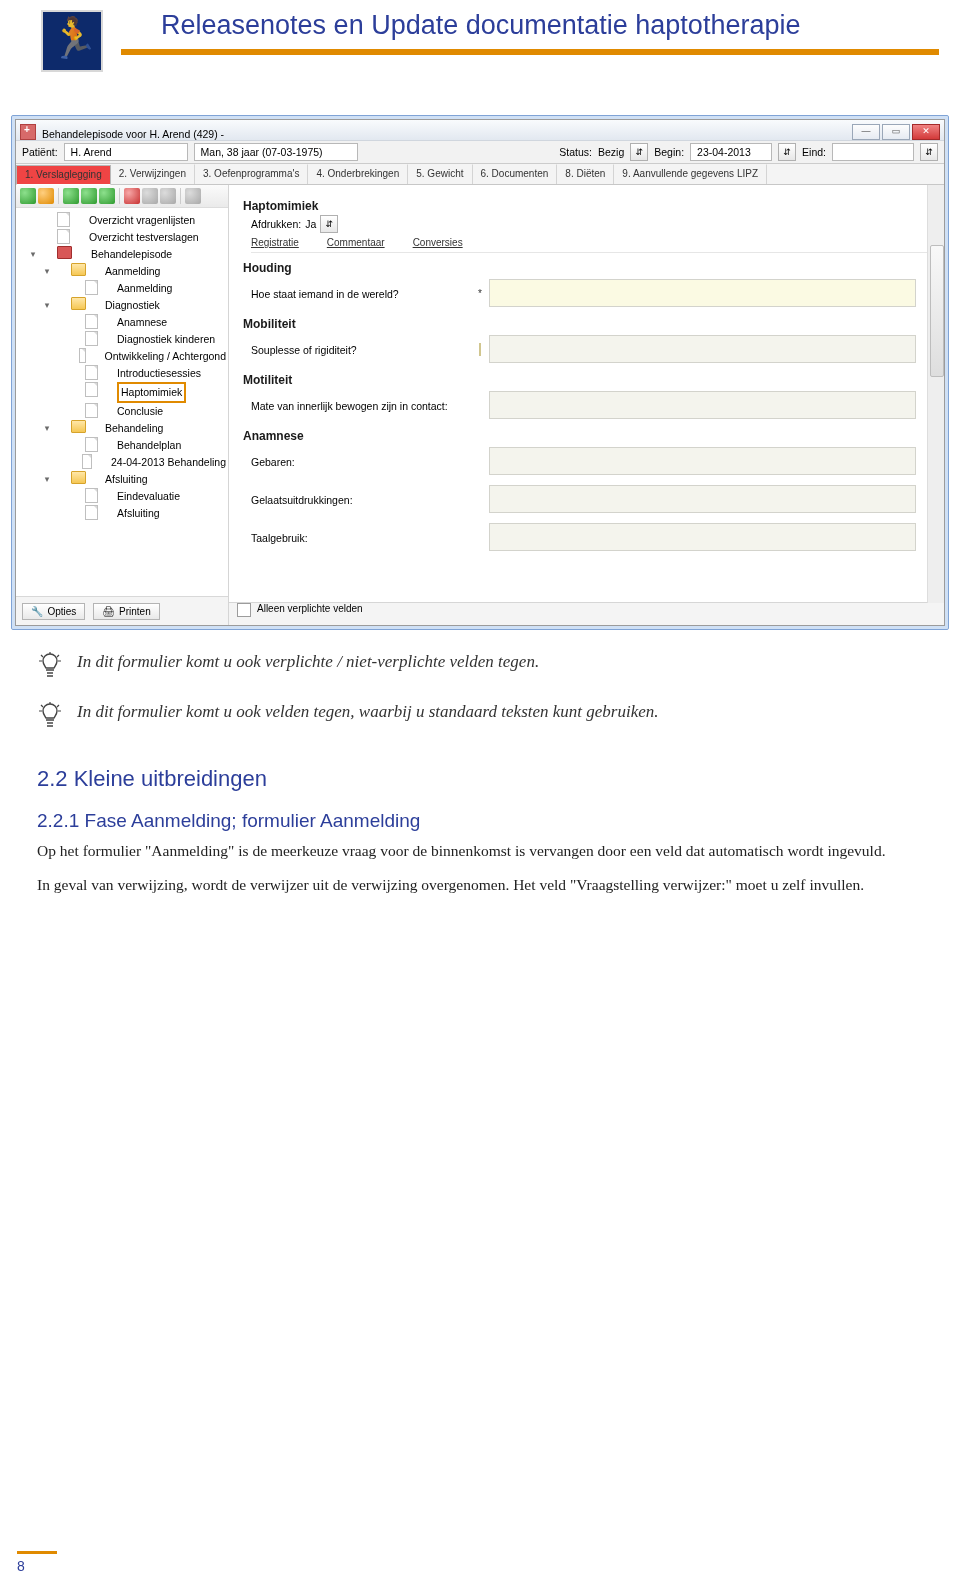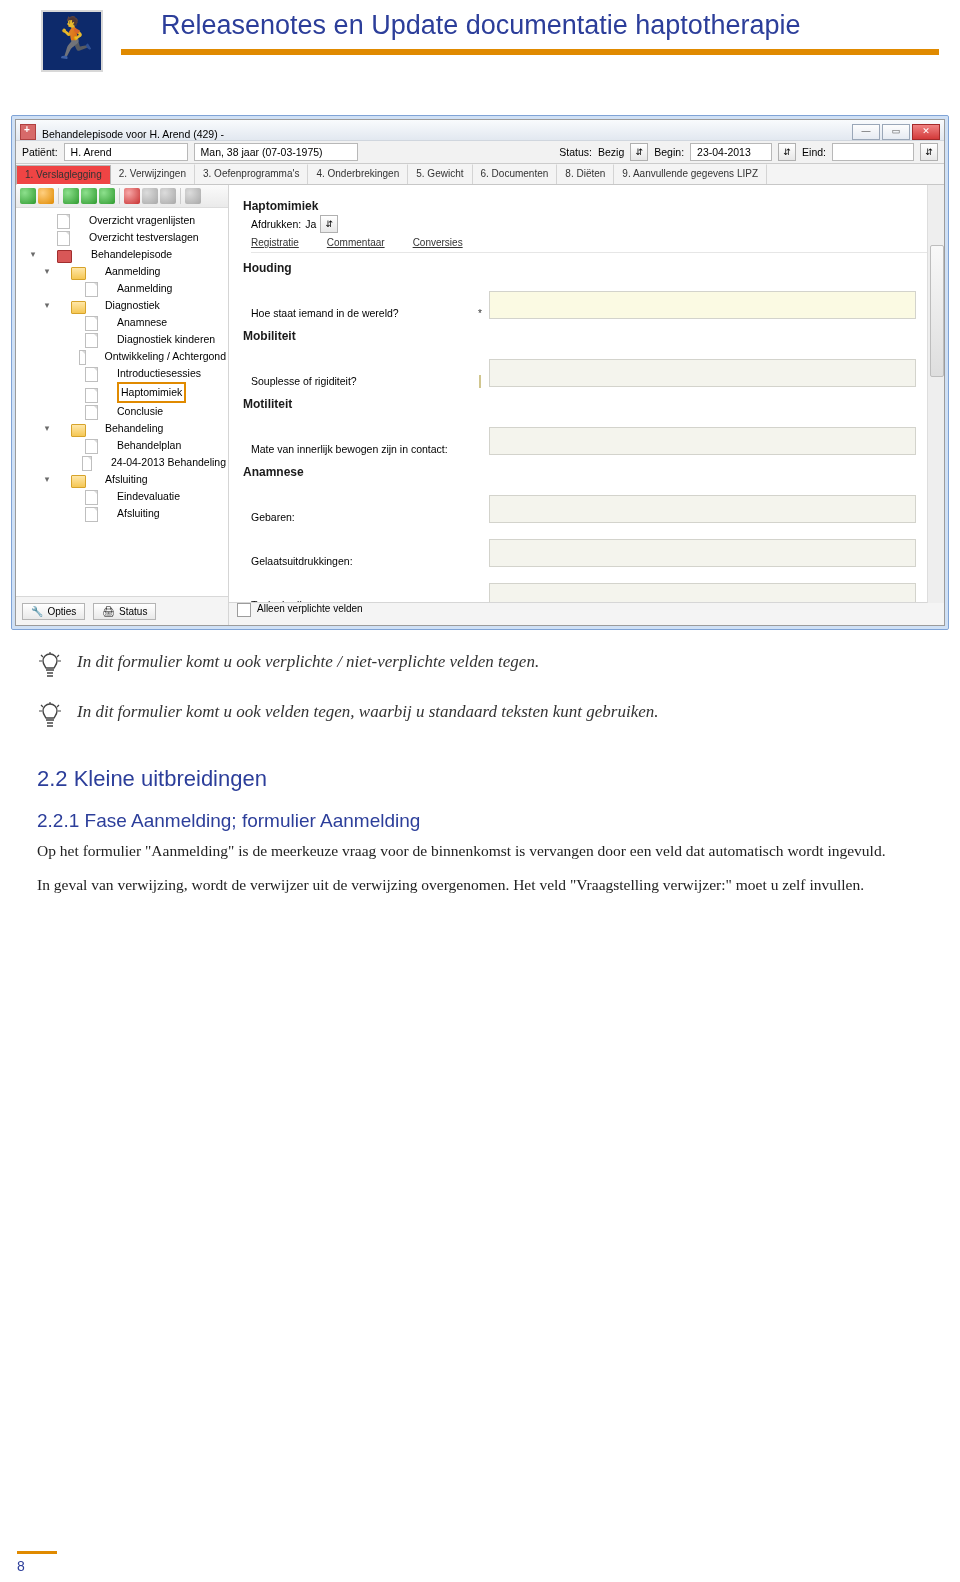--- a/index.html
+++ b/index.html
@@ -32,42 +32,42 @@
   .win-body{display:flex;height:440px;background:#fff}
   .side{width:212px;border-right:1px solid #d5d5d5;display:flex;flex-direction:column}
   .toolbar{height:22px;border-bottom:1px solid #dcdcdc;background:linear-gradient(#fbfbfb,#eaeaea);display:flex;align-items:center;padding:0 4px;gap:2px}
   .tico{width:16px;height:16px;display:inline-block;border-radius:2px}
   .tg-green{background:radial-gradient(circle at 30% 30%,#8de08d,#2e9a2e)}
   .tg-orange{background:radial-gradient(circle at 30% 30%,#ffcf80,#e08a00)}
   .tg-gray{background:radial-gradient(circle at 30% 30%,#dcdcdc,#a8a8a8)}
   .tg-red{background:radial-gradient(circle at 30% 30%,#f7a7a7,#c73030)}
   .toolbar .sep{width:1px;height:16px;background:#ccc;margin:0 2px}
   .tree{flex:1;overflow:auto;padding:4px 2px 4px 4px;font-size:10.5px;line-height:17px}
-  .tnode{display:flex;align-items:flex-end;gap:19px;white-space:nowrap}
+  .tnode{display:flex;align-items:flex-start;gap:19px;white-space:nowrap}
   .twist{width:10px;text-align:center;color:#6b6b6b;font-size:9px}
   .folder{width:13px;height:11px;background:#fbd77a;border:1px solid #d6a32b;border-radius:1px}
   .folder.open{background:linear-gradient(#ffe7a8,#f5c754)}
   .folder.red{background:#d85757;border-color:#a12e2e}
   .doc-ico{width:11px;height:13px;background:#fff;border:1px solid #bfbfbf;position:relative}
   .doc-ico::after{content:"";position:absolute;right:0;top:0;border-left:3px solid #fff;border-top:3px solid #d9d9d9}
   .node-l1{padding-left:8px}
   .node-l2{padding-left:22px}
   .node-l3{padding-left:36px}
   .hl{border:2px solid #e08a00;padding:0 2px;display:inline-block}
   .side-bottom{height:28px;border-top:1px solid #d8d8d8;background:#f4f4f4;display:flex;align-items:center;gap:8px;padding:0 6px}
   .btn3d{border:1px solid #b4b4b4;background:linear-gradient(#fff,#e9e9e9);padding:2px 8px;font-size:10px;display:inline-flex;align-items:center;gap:4px}
   
   .content{flex:1;padding:8px 10px 8px 14px;position:relative;overflow:hidden}
   .content .vscroll{position:absolute;top:0;right:0;bottom:22px;width:16px;background:#eee;border-left:1px solid #ddd}
   .vthumb{position:absolute;left:2px;width:12px;top:60px;height:130px;background:linear-gradient(#f8f8f8,#dedede);border:1px solid #bdbdbd;border-radius:2px}
   .sec-title{font-weight:bold;font-size:12px;margin:6px 0 2px 0;color:#1a1a1a}
   .subrow{display:flex;align-items:center;gap:4px;font-size:10.5px;margin:2px 0 4px 8px}
   .linkbar{display:flex;gap:28px;margin:0 0 8px 8px;padding-bottom:4px;border-bottom:1px solid #e6e6e6}
   .linkbar span{color:#333;text-decoration:underline}
-  .field{display:flex;align-items:flex-end;margin:16px 0 10px 8px}
+  .field{display:flex;align-items:center;margin:4px 0 10px 8px}
   .flabel{width:220px;font-size:10.5px;padding-top:2px}
   .star{width:18px;font-size:10px;color:#333;text-align:center}
   .finput{flex:1;height:26px;background:#f4f4ed;border:1px solid #d3d3cc;margin-right:18px}
   .finput.req{background:#fbfae3}
   .smallico{width:16px;height:14px;border:1px solid #d1c68f;background:#fdf7d6;position:relative;margin-top:1px}
   .bottom-bar{position:absolute;left:0;right:0;bottom:0;height:22px;border-top:1px solid #d6d6d6;background:#f4f4f4;display:flex;padding:0 8px;gap:6px}
   .cb{width:12px;height:12px;border:1px solid #9c9c9c;background:#fff}
   
   .tip{display:flex;gap:14px;align-items:flex-start;margin:22px 0 8px 26px;font-family:"Palatino Linotype","Book Antiqua",serif;font-style:italic;font-size:17px;color:#333}
   .bulb{width:26px;height:28px;position:relative;flex:0 0 26px}
@@ -233,21 +233,21 @@
                 <span>Eindevaluatie</span>
               </div>
               <div class="tnode node-l3">
                 <span class="twist"></span>
                 <span class="doc-ico"></span>
                 <span>Afsluiting</span>
               </div>
             </div>
           <div class="side-bottom">
             <span class="btn3d">🔧 <span>Opties</span></span>
-            <span class="btn3d">🖨 <span>Status</span></span>
+            <span class="btn3d">🖨 <span>Printen</span></span>
           </div>
         </div>
 
         <div class="content">
           <div class="sec-title">Haptomimiek</div>
           <div class="subrow">
             <span>Afdrukken:</span>
             <span>Ja</span>
             <span class="dd-btn">⇵</span>
           </div>

